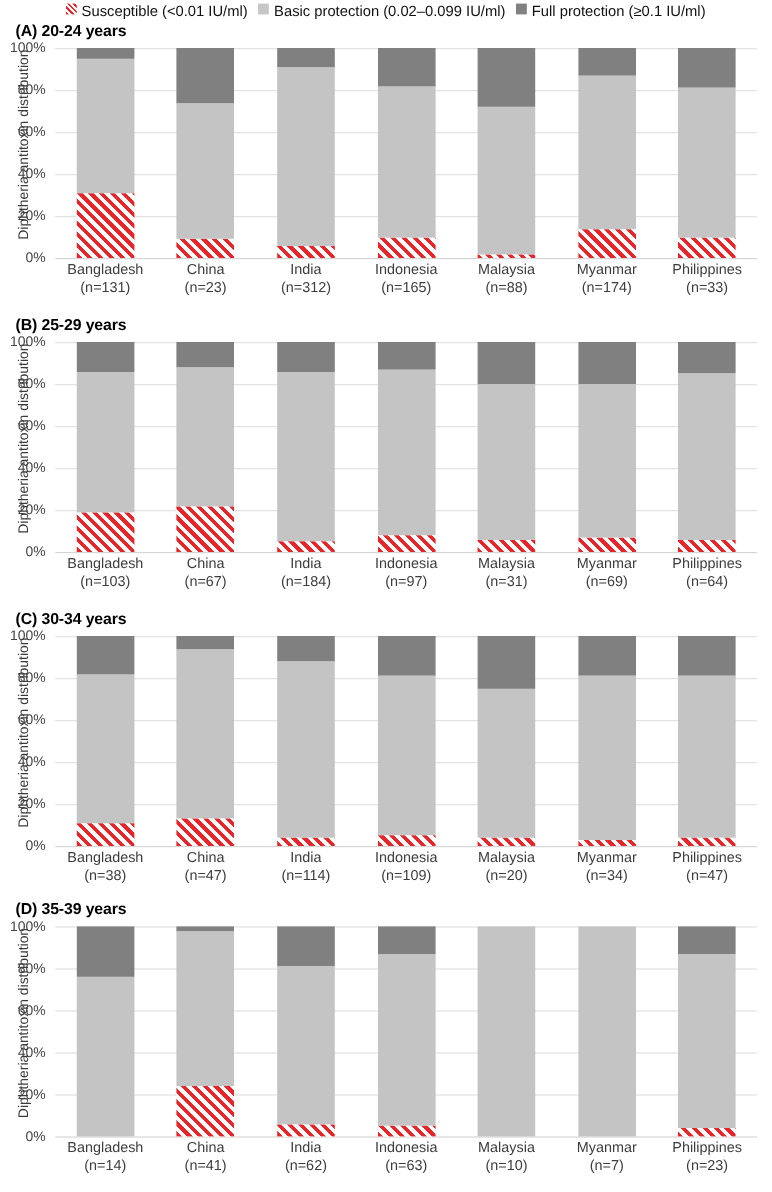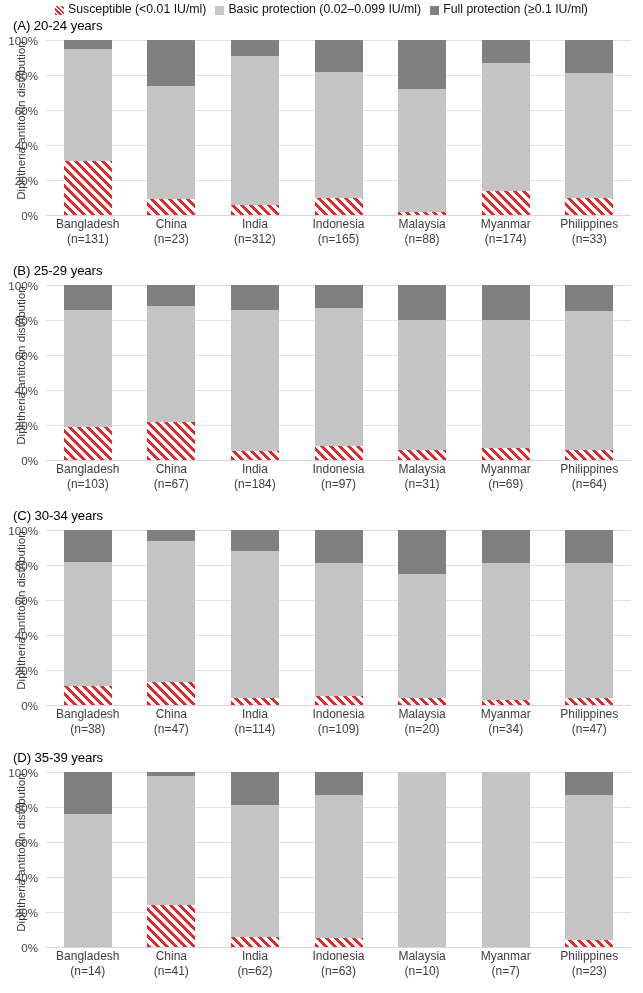--- a/index.html
+++ b/index.html
@@ -11,40 +11,40 @@
     overflow:hidden;
   }
   #root{position:relative;width:643px;height:993px;}
 
   
   .legend{
     position:absolute;left:0;top:0;width:643px;height:18px;
     display:flex;align-items:center;justify-content:center;gap:9px;
     font-size:12.3px;color:#111;white-space:nowrap;
   }
-  .legend .entry{display:flex;align-items:flex-end;gap:4px;}
+  .legend .entry{display:flex;align-items:flex-start;gap:4px;}
   .swatch{width:9px;height:9px;display:inline-block;flex:none;}
   .sw-susceptible{
     background-color:#ffffff;
     background-image:repeating-linear-gradient(45deg,#e8262a 0 1.6px,#ffffff 1.6px 3.4px);
   }
   .sw-basic{background:#c7c7c7;}
   .sw-full{background:#808080;}
   .legend .lbl{line-height:1;}
 
   
   .panel{position:absolute;left:0;width:643px;}
   #panelA{top:18px;height:245px;}
   #panelB{top:263px;height:245px;}
   #panelC{top:508px;height:242px;}
   #panelD{top:750px;height:243px;}
 
   .panel-title{
     position:absolute;left:13px;top:0px;
-    font-size:13.2px;font-weight:normal;letter-spacing:-0.1px;
+    font-size:13.2px;font-weight:bold;letter-spacing:-0.1px;
   }
 
   .ylabel{
     position:absolute;left:-70px;top:96px;
     width:180px;text-align:center;
     transform:rotate(-90deg);
     font-size:11.6px;color:#3a3a3a;
   }
 
   

